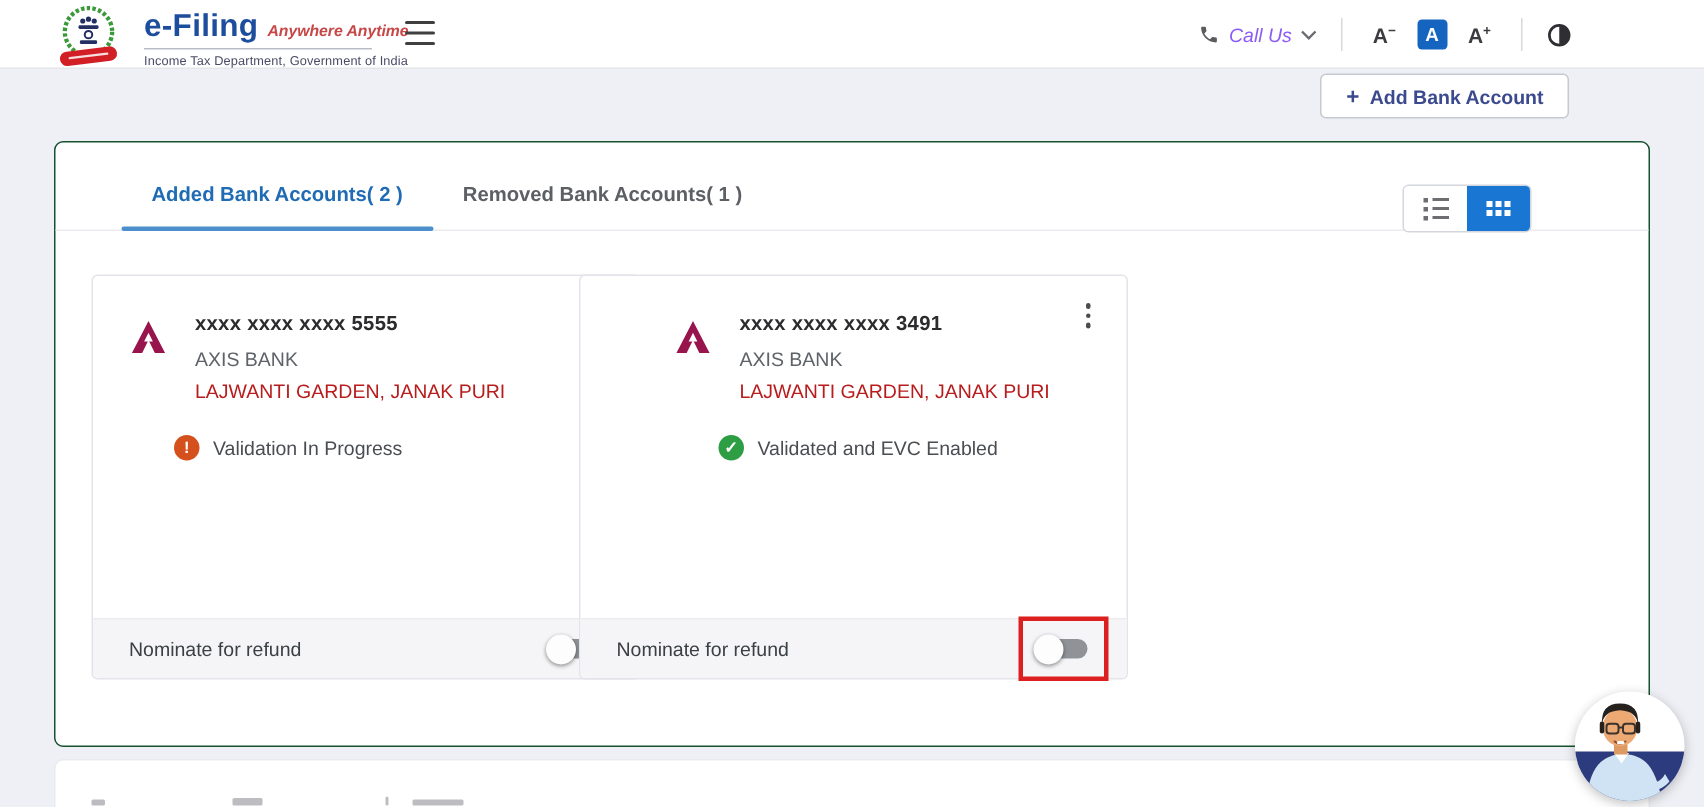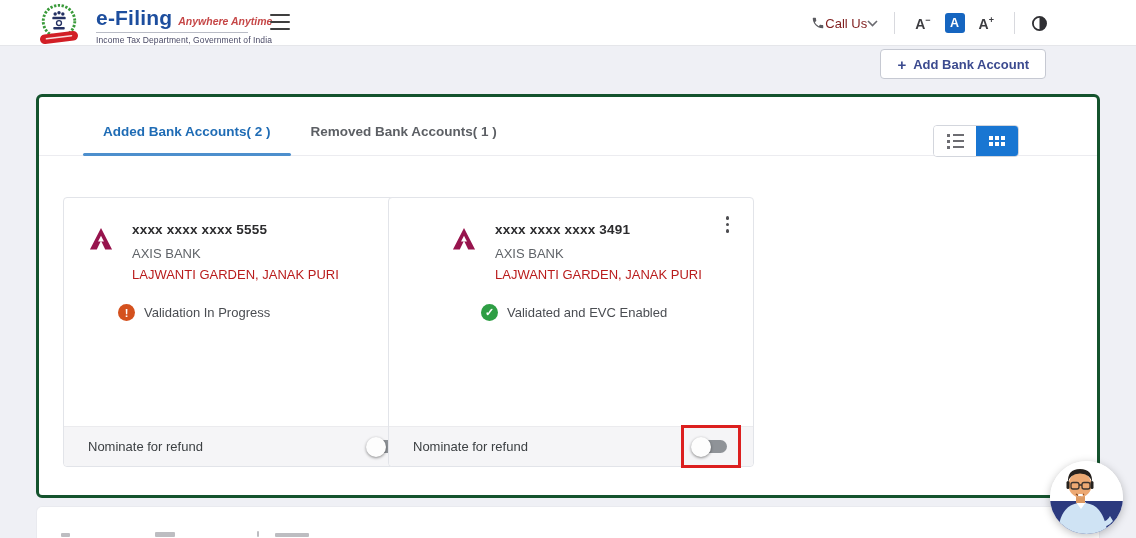--- a/index.html
+++ b/index.html
@@ -13,50 +13,50 @@
   .brand { position:absolute; left:96px; top:6px; }
   .brand-row { display:flex; align-items:baseline; }
   .brand-title { font-size:21px; font-weight:bold; color:#1d4e9e; letter-spacing:.2px; }
   .brand-tagline { font-size:10.5px; font-style:italic; color:#c64747; margin-left:6px; font-weight:bold; }
   .brand-rule { width:152px; height:1px; background:#b9bcc6; margin:2px 0 2px 0; }
   .brand-dept { font-size:8.5px; color:#4a4a66; letter-spacing:.1px; }
   .hamburger { position:absolute; left:270px; top:14px; width:22px; height:16px; display:flex; flex-direction:column; justify-content:space-between; cursor:pointer; }
   .hamburger span { display:block; width:20px; height:2.4px; background:#3f3f3f; border-radius:1px; }
 
   .header-right { position:absolute; right:88px; top:0; height:46px; display:flex; align-items:center; }
-  .callus { display:flex; align-items:center; color:#7f1d1d; font-size:13px; cursor:pointer; }
+  .callus { display:flex; align-items:center; gap:6px; color:#8b5cf6; font-size:13px; cursor:pointer;font-style:italic; }
   .hdr-divider { width:1px; height:22px; background:#d8d9de; margin:0 16px; }
   .font-btn { font-size:14px; font-weight:bold; color:#3c3c40; background:none; border:none; cursor:pointer; padding:2px 4px; font-family:"Liberation Sans",sans-serif; }
   .font-btn sup { font-size:9px; }
   .font-btn.boxed { background:#1565c0; color:#fff; border-radius:3px; width:20px; height:20px; font-size:12.5px; line-height:20px; text-align:center; padding:0; margin:0 10px; }
   .contrast-btn { background:none; border:none; cursor:pointer; display:flex; align-items:center; }
 
   
   .add-btn { position:absolute; top:49px; right:90px; height:30px; background:#fff; border:1px solid #c6c9d2; border-radius:4px; padding:0 16px; font-size:13px; font-weight:bold; color:#3b4a8f; cursor:pointer; font-family:"Liberation Sans",sans-serif; display:flex; align-items:center; z-index:2; }
   .add-btn .plus { font-size:15px; margin-right:7px; font-weight:bold; }
 
   
-  .panel { position:absolute; left:36px; top:94px; width:1064px; height:404px; background:#fff; border:3px solid #14532d; border-radius:6px; }
+  .panel { position:absolute; left:36px; top:94px; width:1064px; height:404px; background:#fff; border:1px solid #14532d; border-radius:6px; }
   .tabs-row { position:relative; height:59px; border-bottom:1px solid #ececf0; display:flex; align-items:flex-end; padding-left:44px; }
   .tab { position:relative; padding:0 20px 16px 20px; font-size:13.5px; color:#5c5f64; font-weight:bold; cursor:pointer; }
   .tab.active { color:#1f6cb5; }
   .tab.active::after { content:""; position:absolute; left:0; right:0; bottom:-1px; height:3px; background:#4d8fcd; border-radius:2px; }
 
   .view-toggle { position:absolute; right:78px; top:28px; display:flex; border:1px solid #d3d6dd; border-radius:4px; overflow:hidden; background:#fff; }
   .view-btn { width:42px; height:30px; display:flex; align-items:center; justify-content:center; cursor:pointer; background:#fff; border:none; }
   .view-btn.active { background:#1976d2; }
   .list-icon { display:flex; flex-direction:column; gap:3px; }
   .list-icon .li-row { display:flex; align-items:center; gap:3px; }
   .list-icon .li-dot { width:3px; height:3px; background:#6d6d72; }
   .list-icon .li-line { width:11px; height:2.5px; background:#6d6d72; }
   .grid-icon { display:grid; grid-template-columns:repeat(3,4px); grid-template-rows:repeat(2,4px); gap:2px; }
   .grid-icon i { background:#fff; display:block; }
 
   
-  .card { position:absolute; top:88px; width:366px; height:270px; background:#fff; border:1px solid #e2e4e9; border-radius:4px;margin-top:12px; }
+  .card { position:absolute; top:88px; width:366px; height:270px; background:#fff; border:1px solid #e2e4e9; border-radius:4px; }
   .card.c0 { left:24px; }
   .card.c1 { left:349px;padding-left:38px; }
   .card-body { position:relative; padding:24px 24px 0 24px; }
   .bank-row { display:flex; }
   .axis-logo { width:26px; height:30px; margin-top:2px; flex:none; }
   .bank-info { margin-left:18px; }
   .acct-num { font-size:13.5px; font-weight:bold; color:#2c2c2e; letter-spacing:.2px; }
   .bank-name { font-size:13px; color:#5f6368; margin-top:9px; }
   .bank-branch { font-size:13px; color:#b91c1c; margin-top:6px; }
   .kebab { position:absolute; top:14px; right:20px; display:flex; flex-direction:column; gap:3px; padding:4px; cursor:pointer; }

